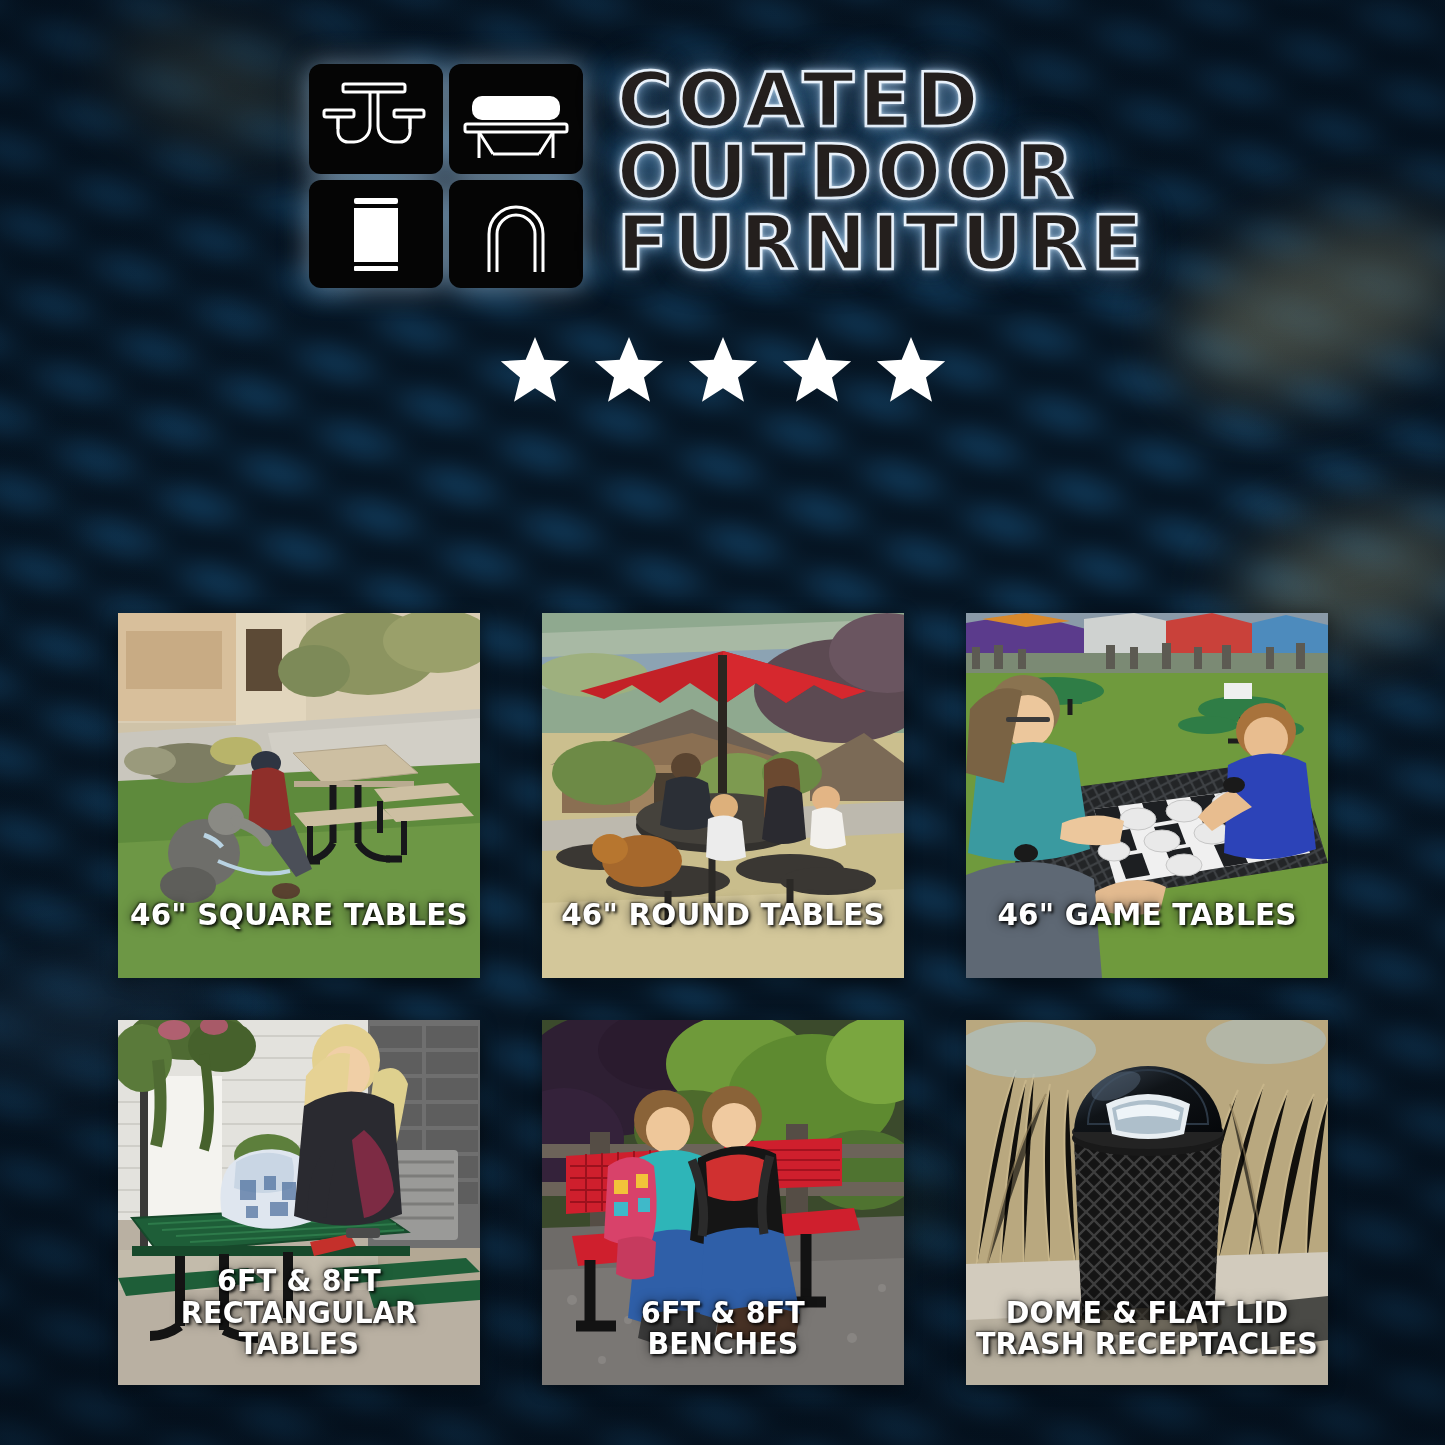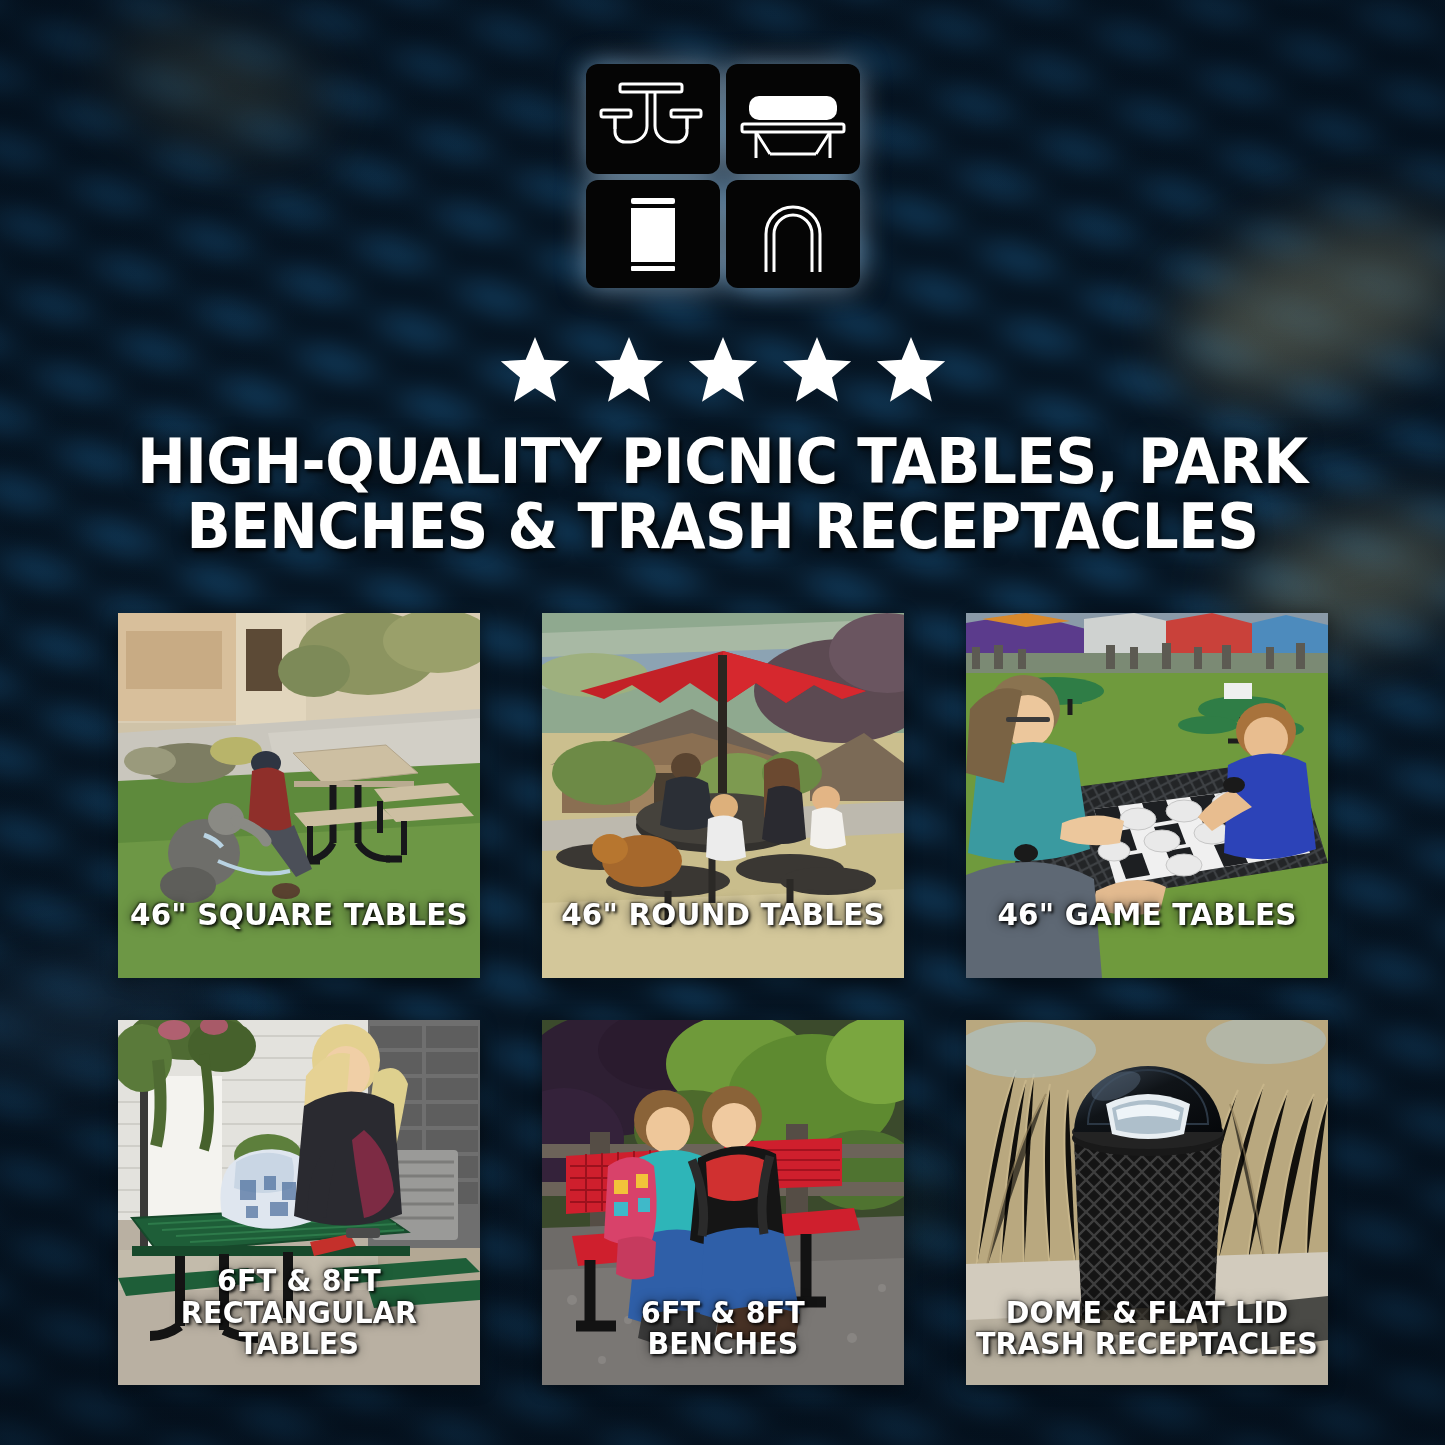--- a/index.html
+++ b/index.html
@@ -171,44 +171,45 @@
           <rect x="47" y="204" width="44" height="5" rx="1" fill="#ffffff"></rect>
         </g>
 
         <g fill="none" stroke="#ffffff" stroke-width="3">
           <path d="M182 210 v-38 a27 27 0 0 1 54 0 v38"></path>
           <path d="M190 210 v-38 a19 19 0 0 1 38 0 v38"></path>
         </g>
       </svg>
     </div>
 
+    <div class="wordmark">
+      <div class="wm-line">COATED</div>
+      <div class="wm-line">OUTDOOR</div>
+      <div class="wm-line">FURNITURE</div>
+    </div>
   </div>
 
   <div class="stars">
     <svg class="star" viewBox="0 0 24 24">
         <polygon points="12,1 15.1,8.6 23.4,9.1 17,14.5 19,22.6 12,18.1 5,22.6 7,14.5 0.6,9.1 8.9,8.6" fill="#ffffff"></polygon>
       </svg>
     <svg class="star" viewBox="0 0 24 24">
         <polygon points="12,1 15.1,8.6 23.4,9.1 17,14.5 19,22.6 12,18.1 5,22.6 7,14.5 0.6,9.1 8.9,8.6" fill="#ffffff"></polygon>
       </svg>
     <svg class="star" viewBox="0 0 24 24">
         <polygon points="12,1 15.1,8.6 23.4,9.1 17,14.5 19,22.6 12,18.1 5,22.6 7,14.5 0.6,9.1 8.9,8.6" fill="#ffffff"></polygon>
       </svg>
     <svg class="star" viewBox="0 0 24 24">
         <polygon points="12,1 15.1,8.6 23.4,9.1 17,14.5 19,22.6 12,18.1 5,22.6 7,14.5 0.6,9.1 8.9,8.6" fill="#ffffff"></polygon>
       </svg>
     <svg class="star" viewBox="0 0 24 24">
         <polygon points="12,1 15.1,8.6 23.4,9.1 17,14.5 19,22.6 12,18.1 5,22.6 7,14.5 0.6,9.1 8.9,8.6" fill="#ffffff"></polygon>
       </svg>
   </div>
 
-  <div class="headline">
-    <span class="hl">HIGH-QUALITY PICNIC TABLES, PARK</span>
-    <span class="hl">BENCHES &amp; TRASH RECEPTACLES</span>
-  </div>
 
   <div class="grid">
 
     <div class="tile">
       <svg class="photo" viewBox="0 0 362 365" preserveAspectRatio="none">
         <rect width="362" height="365" fill="#cfc3a8"></rect>
         <rect x="0" y="0" width="362" height="110" fill="#d9cdb4"></rect>
 
         <rect x="0" y="0" width="120" height="108" fill="#d8bf9b"></rect>
         <rect x="8" y="18" width="96" height="58" fill="#c8ab84"></rect>

